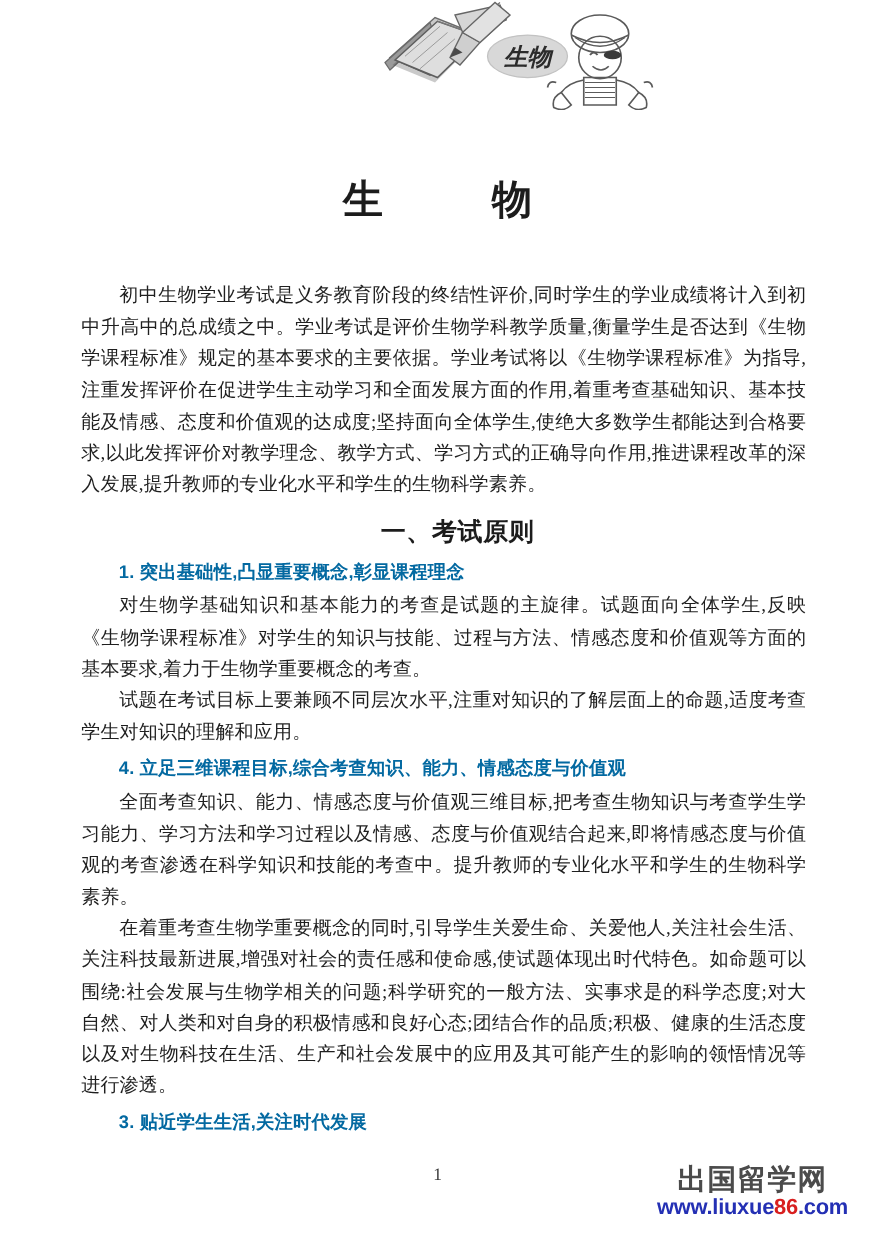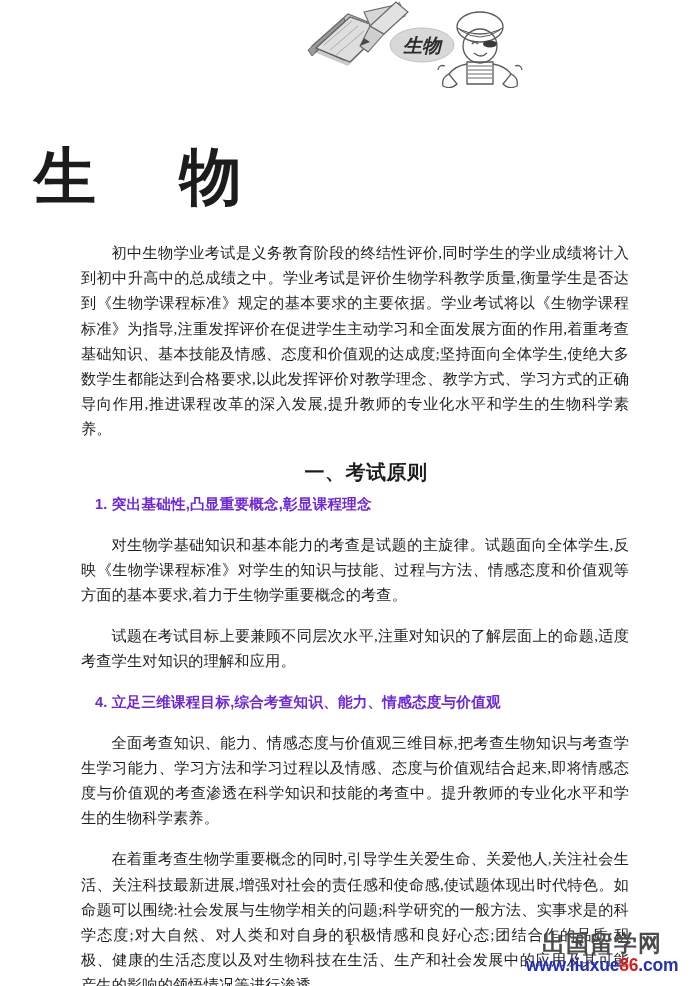--- a/index.html
+++ b/index.html
@@ -31,40 +31,40 @@
     width: 230px;
     height: 88px;
   }
 
   
   .doc-title {
     position: absolute;
     top: 146px;
     left: 0;
     width: 700px;
-    text-align: left;
-    font-family: Liberation Serif, serif;
-    font-weight: bold;
-    font-size: 62px;
+    text-align: center;
+    font-family: Liberation Mono, monospace;
+    font-weight: bold;
+    font-size: 32px;
     letter-spacing: 34px;
     text-indent: 34px;
     color: #1c1c1c;
     line-height: 1;
   }
 
   
   .content {
     position: absolute;
     top: 224px;
     left: 65px;
     width: 580px;
   }
 
   p.para {
-    margin: 16px;
+    margin: 0;
     font-size: 15.2px;
     line-height: 25.2px;
     text-align: justify;
     text-justify: inter-ideograph;
     text-indent: 30.4px;
     letter-spacing: 0.15px;
     color: #1f1f1f;
   }
 
   h2.section-heading {
@@ -80,21 +80,21 @@
   }
 
   h3.sub-heading {
     margin: 5px 0 2px 0;
     padding-left: 30px;
     font-family: "Liberation Sans", "DejaVu Sans", sans-serif;
     font-weight: bold;
     font-size: 14.6px;
     line-height: 24px;
     letter-spacing: 0.2px;
-    color: #6d28d9;
+    color: #0369a1;
   }
 
   
   .page-number {
     position: absolute;
     left: 0;
     top: 933px;
     width: 700px;
     text-align: center;
     font-size: 14px;

